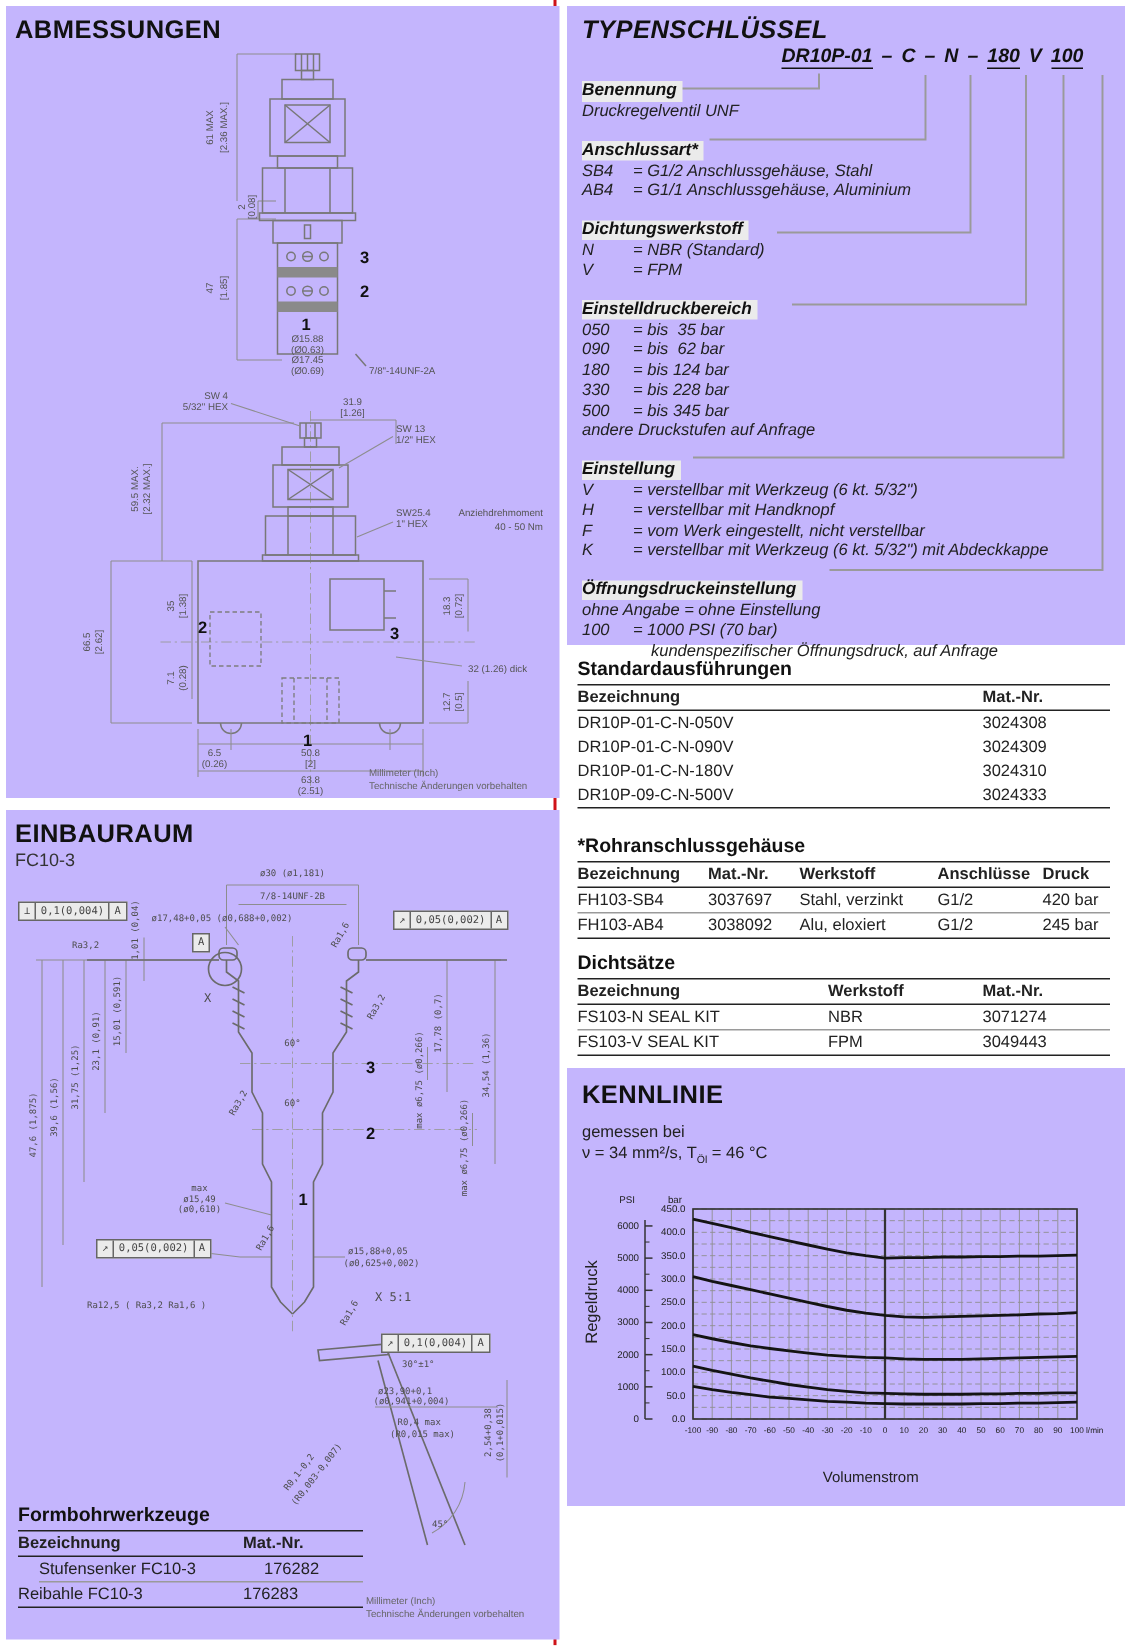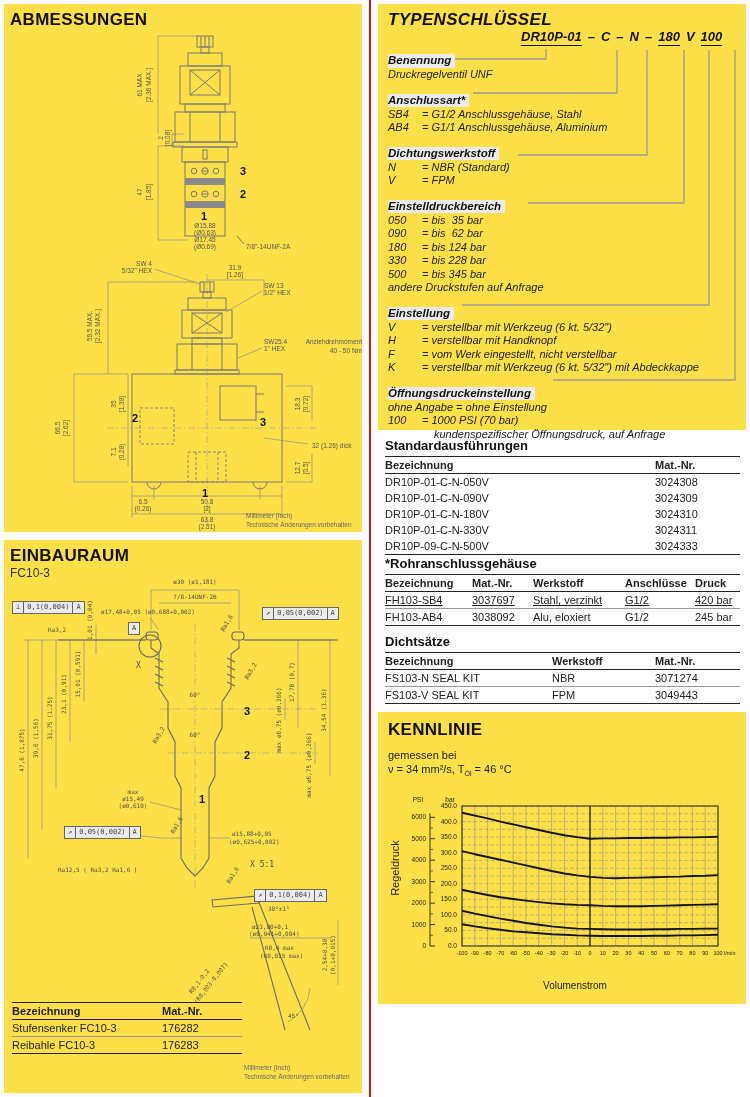--- a/index.html
+++ b/index.html
@@ -1,18 +1,18 @@
 <!DOCTYPE html>
 <html><head>
 <meta charset="utf-8">
 <style>
   html,body{margin:0;padding:0;background:#fff;}
   .page{position:relative;width:750px;height:1097px;background:#fff;overflow:hidden;
         font-family:"Liberation Sans",sans-serif;color:#2b2b2b;}
-  .panel{position:absolute;background:#fde047;}
+  .panel{position:absolute;background:#c4b5fd;padding-left:11px;}
   .red-divider{position:absolute;left:369px;top:0;width:2px;height:1097px;background:#cf1318;}
   h1.sec{margin:0;font-size:17px;font-weight:bold;letter-spacing:.3px;color:#111;
          font-family:"Liberation Sans",sans-serif;}
   .sub{font-size:12px;color:#333;}
   svg{position:absolute;overflow:visible;}
   svg text{font-family:"Liberation Sans",sans-serif;}
   .dl{font-size:6.5px;fill:#555;}
   .dt{font-size:6px;fill:#4e4e4e;font-family:"DejaVu Sans Mono",monospace;}
   .dt8{font-size:8px;fill:#4e4e4e;font-family:"DejaVu Sans Mono",monospace;}
   .pn{font-size:11px;font-weight:bold;fill:#111;}
@@ -341,26 +341,27 @@
         <span>0,05(0,002)</span>
         <span>A</span>
     </div>
     <div class="gdt" style="left:250px;top:349px;">
       <span>↗</span>
         <span>0,1(0,004)</span>
         <span>A</span>
     </div>
 
     <div class="tblock" style="left:8px;top:462px;width:230px;">
+      <div class="tbl-title">Formbohrwerkzeuge</div>
       <div class="tbl rowlines">
           <div class="trow thead" style="grid-template-columns: 150px 80px;">
             <span>Bezeichnung</span>
             <span>Mat.-Nr.</span>
           </div>
-          <div class="trow" style="grid-template-columns: 150px 80px;">
+          <div class="trow" style="grid-template-columns: 150px 80px; margin-left: 14px;">
             <span>Stufensenker FC10-3</span>
             <span>176282</span>
           </div>
           <div class="trow" style="grid-template-columns: 150px 80px;">
             <span>Reibahle FC10-3</span>
             <span>176283</span>
           </div>
         </div>
     </div>
 
@@ -408,41 +409,37 @@
         </div>
         <div class="trow" style="grid-template-columns: 270px 85px;">
           <span>DR10P-01-C-N-090V</span>
           <span>3024309</span>
         </div>
         <div class="trow" style="grid-template-columns: 270px 85px;">
           <span>DR10P-01-C-N-180V</span>
           <span>3024310</span>
         </div>
         <div class="trow" style="grid-template-columns: 270px 85px;">
-          <span>DR10P-01-C-N-330V</span>
-          <span>3024311</span>
-        </div>
-        <div class="trow" style="grid-template-columns: 270px 85px;">
           <span>DR10P-09-C-N-500V</span>
           <span>3024333</span>
         </div>
       </div>
   </div>
 
   <div class="tblock" style="left:385px;top:556px;width:355px;">
     <div class="tbl-title">*Rohranschlussgehäuse</div>
     <div class="tbl rowlines">
         <div class="trow thead" style="grid-template-columns: 87px 61px 92px 70px 45px;">
           <span>Bezeichnung</span>
           <span>Mat.-Nr.</span>
           <span>Werkstoff</span>
           <span>Anschlüsse</span>
           <span>Druck</span>
         </div>
-        <div class="trow" style="grid-template-columns: 87px 61px 92px 70px 45px; text-decoration: underline;">
+        <div class="trow" style="grid-template-columns: 87px 61px 92px 70px 45px;">
           <span>FH103-SB4</span>
           <span>3037697</span>
           <span>Stahl, verzinkt</span>
           <span>G1/2</span>
           <span>420 bar</span>
         </div>
         <div class="trow" style="grid-template-columns: 87px 61px 92px 70px 45px;">
           <span>FH103-AB4</span>
           <span>3038092</span>
           <span>Alu, eloxiert</span>

